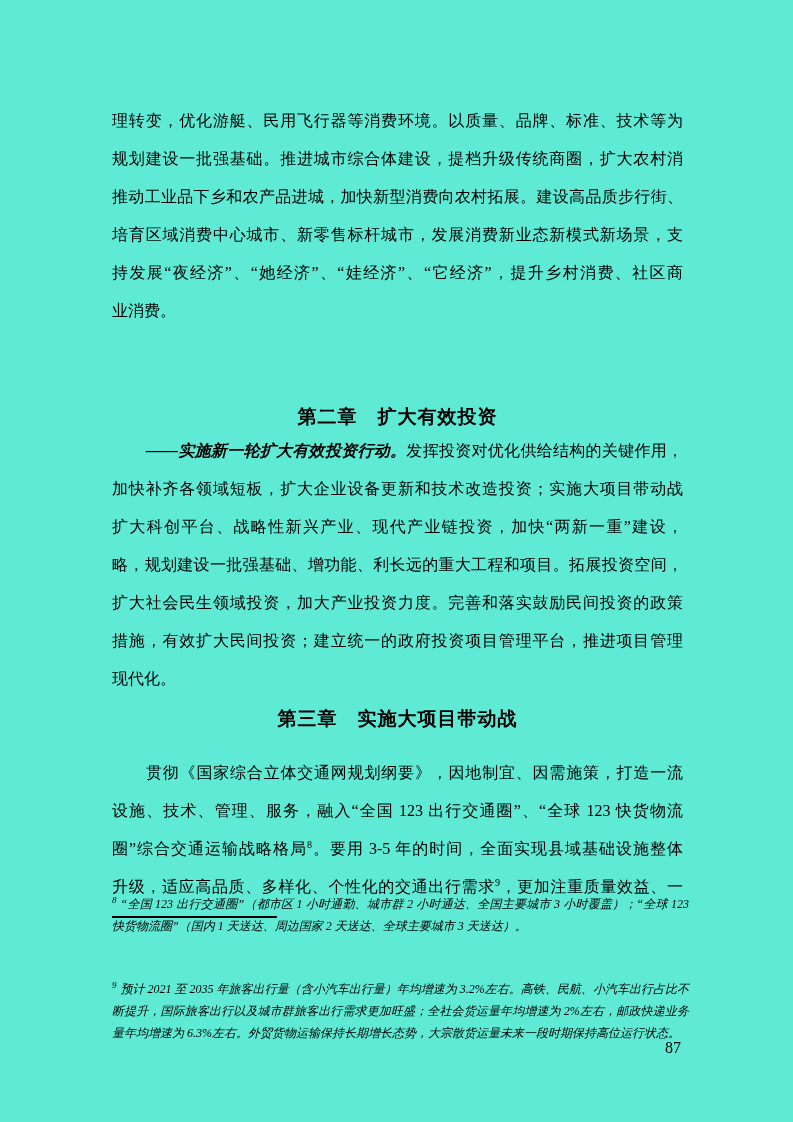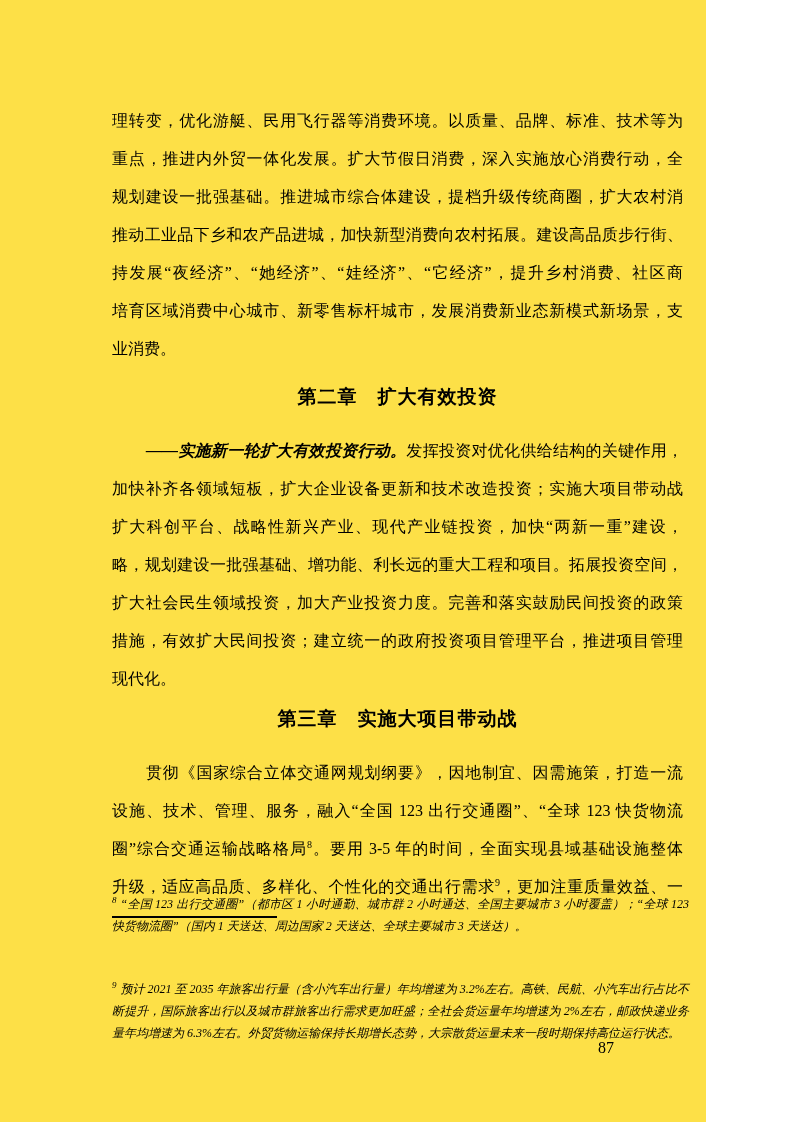--- a/index.html
+++ b/index.html
@@ -5,22 +5,22 @@
   * { box-sizing: border-box; }
   html, body { margin: 0; padding: 0; }
   body {
     width: 793px; height: 1122px;
     background: #ffffff;
     color: #000000;
     font-family: "Liberation Serif", "DejaVu Serif", serif;
   }
   .page {
     position: relative;
-    width: 706px; height: 1122px;
-    background: #fde047;
+    width: 793px; height: 1122px;
+    background: #5eead4;
     overflow: hidden;
   }
   .para {
     position: absolute;
     left: 112px; width: 571px;
   }
   .line {
     height: 38px;
     line-height: 38px;
     font-size: 16px;
@@ -64,41 +64,40 @@
     text-align: justify;
   }
   .fn sup {
     font-size: 9px;
     vertical-align: super;
     line-height: 0;
     margin-right: 4px;
   }
   .page-num {
     position: absolute;
-    right: 92px; top: 1038px;
+    right: 112px; top: 1038px;
     font-size: 16px;
     line-height: 20px;
   }
 </style>
 </head>
 <body>
 
 <div class="page">
 
   <div class="para" style="top:102px">
     <div class="line">理转变，优化游艇、民用飞行器等消费环境。以质量、品牌、标准、技术等为</div>
-    <div class="line">重点，推进内外贸一体化发展。扩大节假日消费，深入实施放心消费行动，全</div>
     <div class="line">规划建设一批强基础。推进城市综合体建设，提档升级传统商圈，扩大农村消费，</div>
     <div class="line">推动工业品下乡和农产品进城，加快新型消费向农村拓展。建设高品质步行街、</div>
+    <div class="line">培育区域消费中心城市、新零售标杆城市，发展消费新业态新模式新场景，支</div>
     <div class="line">持发展“夜经济”、“她经济”、“娃经济”、“它经济”，提升乡村消费、社区商</div>
-    <div class="line">培育区域消费中心城市、新零售标杆城市，发展消费新业态新模式新场景，支</div>
     <div class="line last">业消费。</div>
   </div>
 
-  <div class="chapter" style="top:378px">第二章　扩大有效投资</div>
+  <div class="chapter" style="top:398px">第二章　扩大有效投资</div>
 
   <div class="para" style="top:432px">
     <div class="line indent"><span class="lead">——实施新一轮扩大有效投资行动。</span><span>发挥投资对优化供给结构的关键作用，</span></div>
     <div class="line">加快补齐各领域短板，扩大企业设备更新和技术改造投资；实施大项目带动战</div>
     <div class="line">扩大科创平台、战略性新兴产业、现代产业链投资，加快“两新一重”建设，</div>
     <div class="line">略，规划建设一批强基础、增功能、利长远的重大工程和项目。拓展投资空间，</div>
     <div class="line">扩大社会民生领域投资，加大产业投资力度。完善和落实鼓励民间投资的政策</div>
     <div class="line">措施，有效扩大民间投资；建立统一的政府投资项目管理平台，推进项目管理</div>
     <div class="line last">现代化。</div>
   </div>

